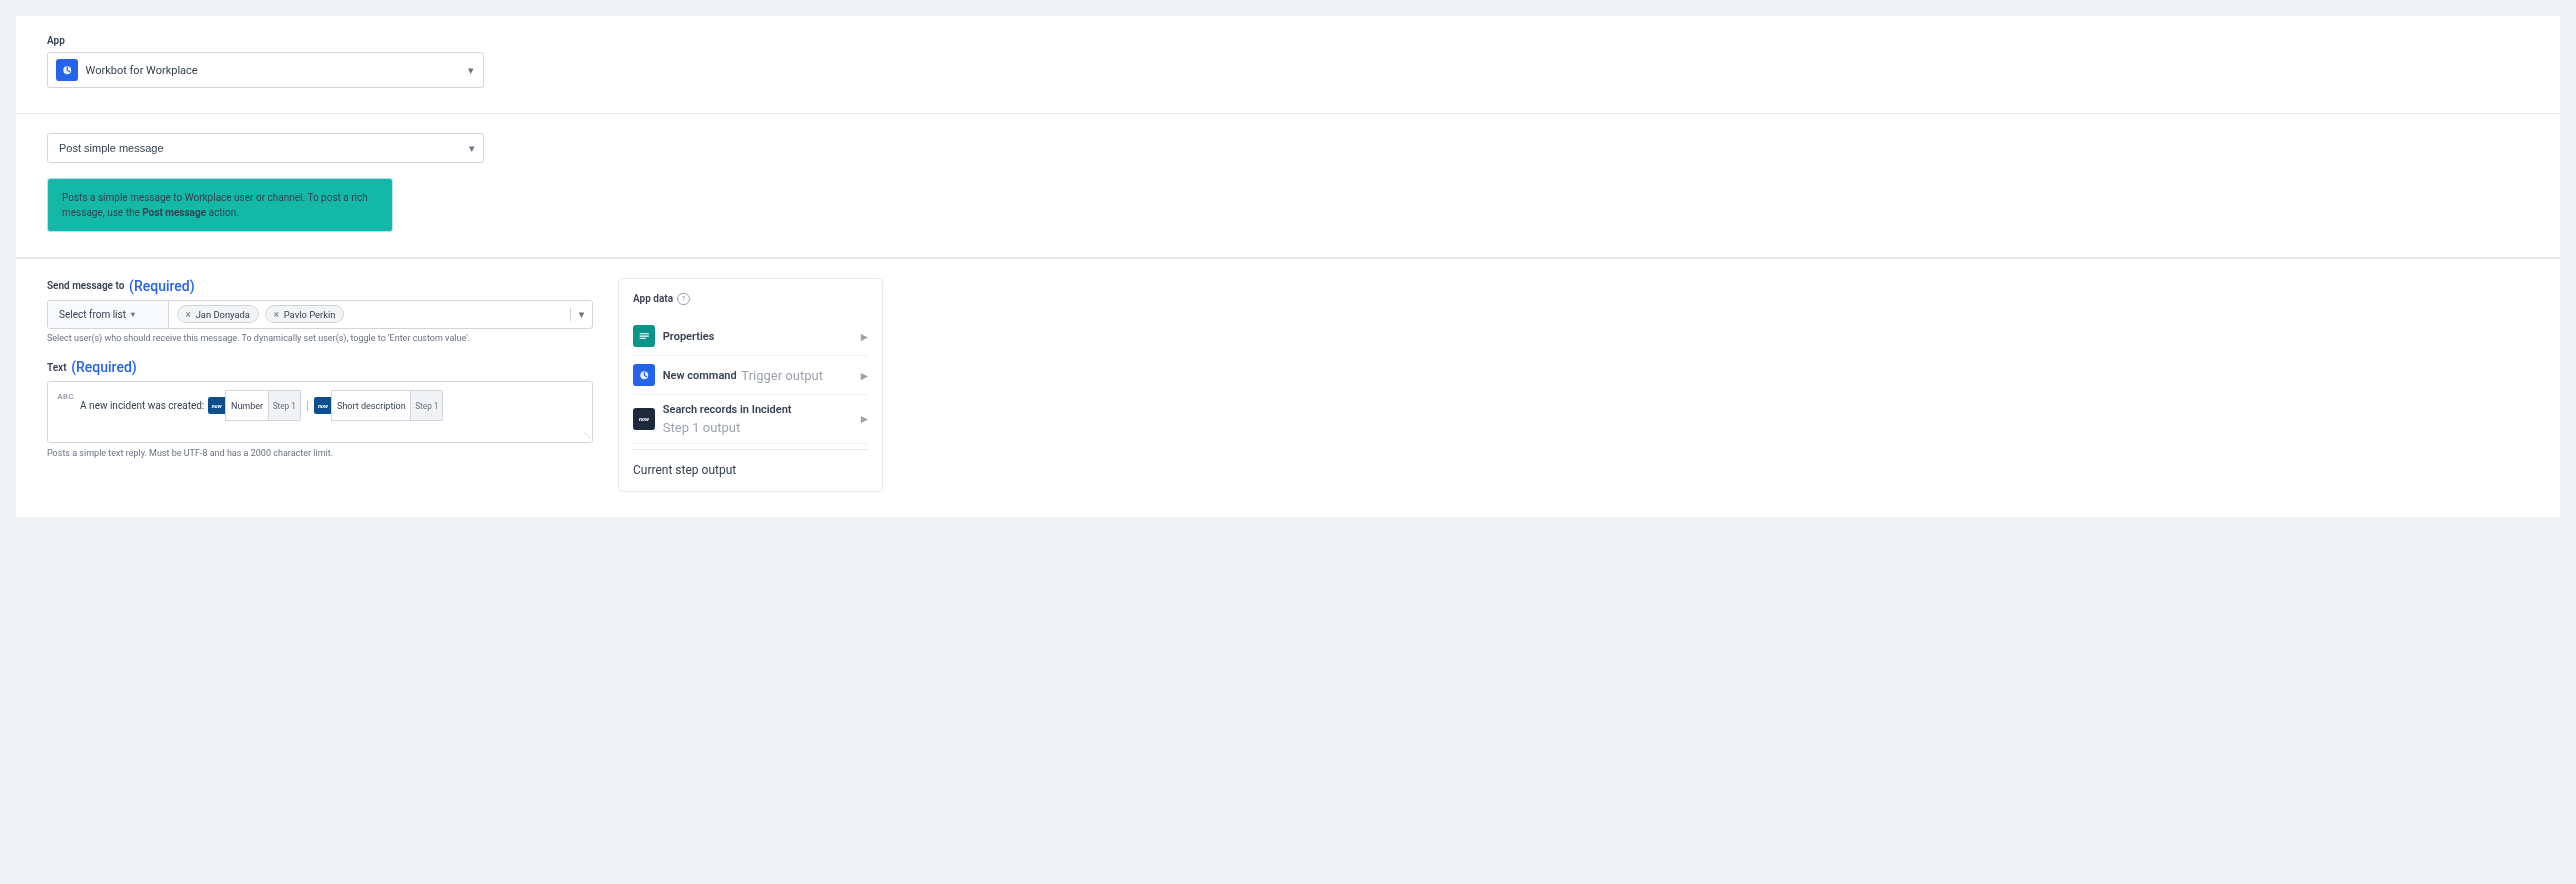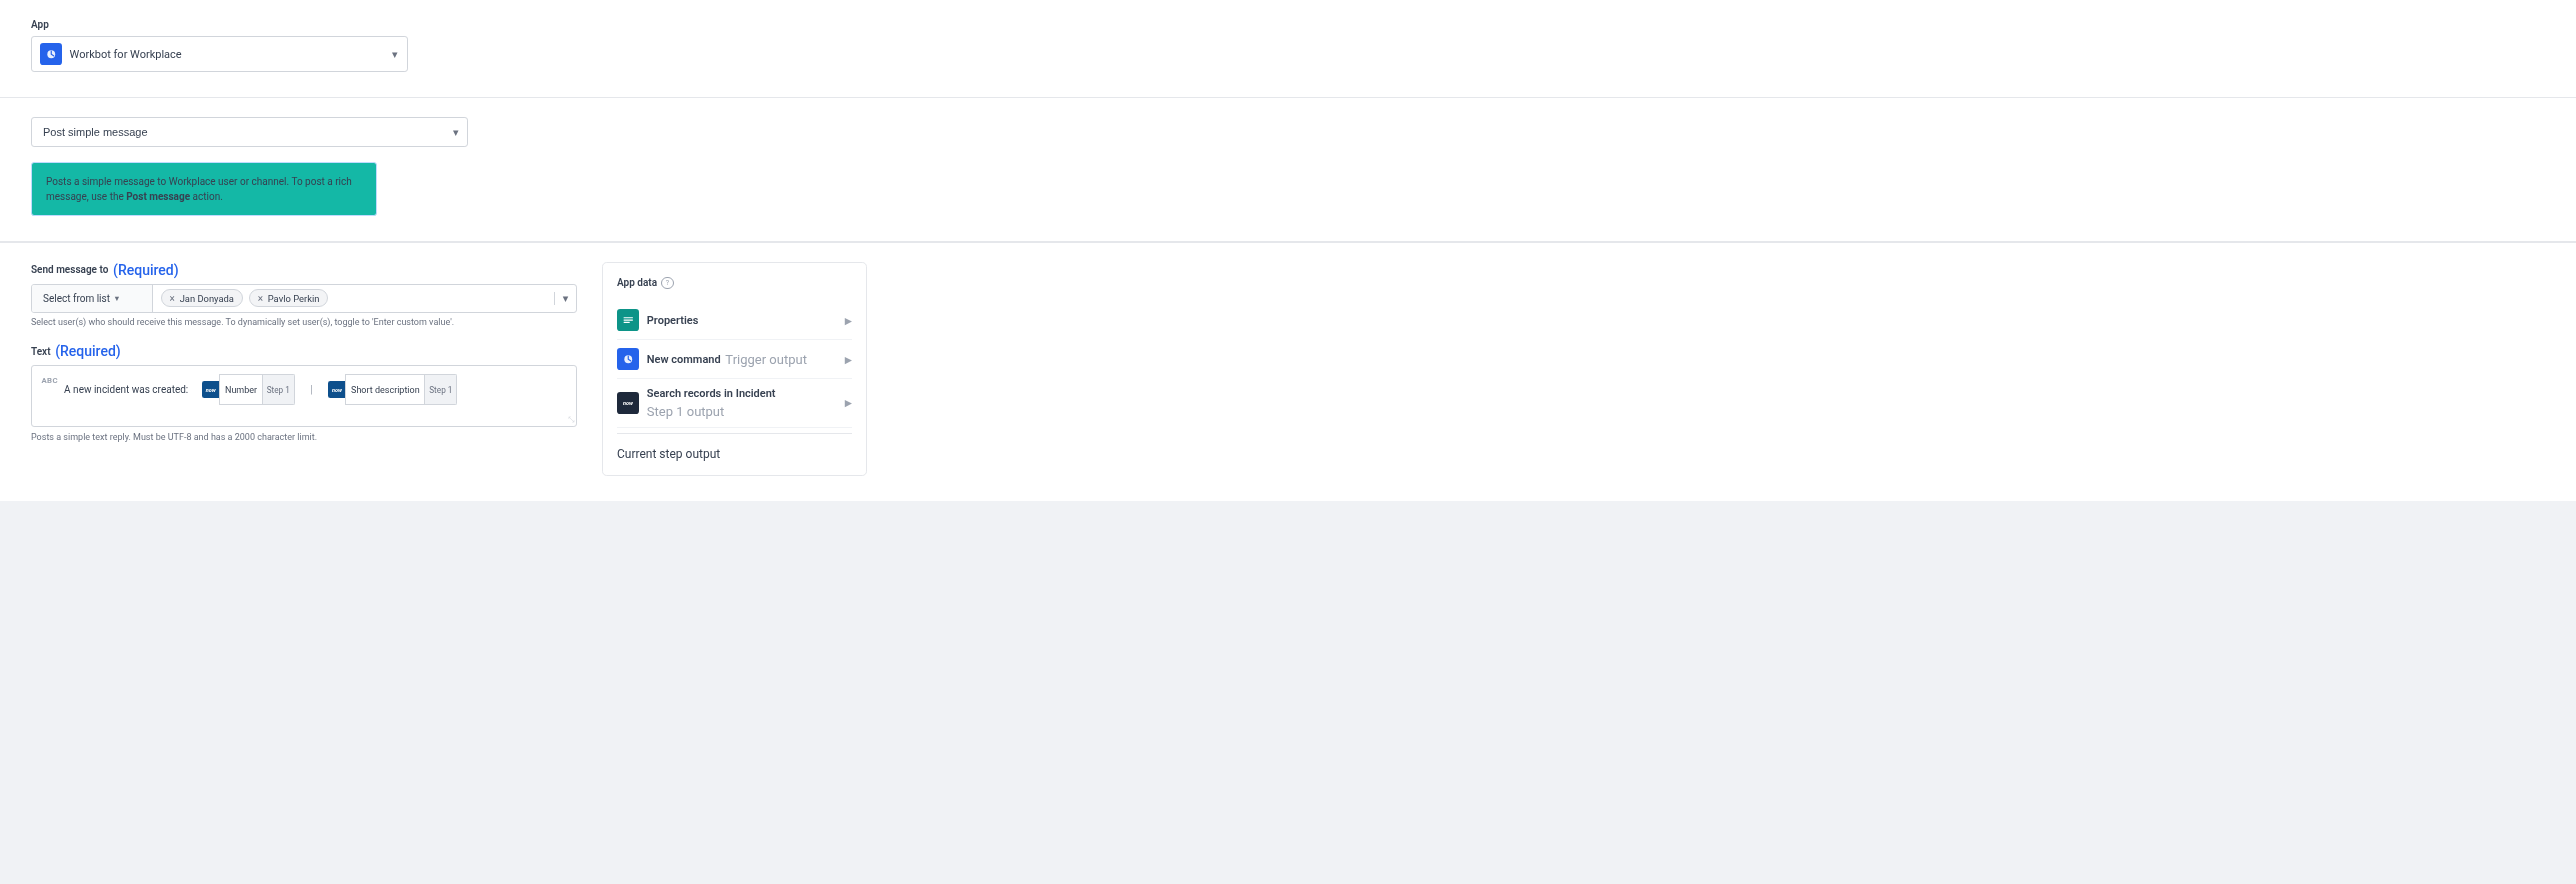--- a/index.html
+++ b/index.html
@@ -5,21 +5,21 @@
     * { box-sizing: border-box; margin: 0; padding: 0; }
     body {
       font-family: -apple-system, BlinkMacSystemFont, 'Segoe UI', Roboto, sans-serif;
       background: #f0f2f5;
       font-size: 11px;
       color: #1a1a2e;
     }
     .page-container {
       display: flex;
       min-height: 100vh;
-      padding: 0;
+      padding: 16px;
     }
     .main-content {
       flex: 1;
       padding: 0;
       background: #f0f2f5;
     }
     .card {
       background: #fff;
       border-bottom: 0.8px solid #e5e7eb;
       padding: 18.7px 31px 25px 31px;
@@ -69,21 +69,21 @@
     .select-with-icon {
       display: flex;
       align-items: center;
       gap: 7.8px;
       padding: 6.2px 28px 6.2px 7.8px;
       border: 0.8px solid #d1d5db;
       border-radius: 3.1px;
       background: #fff;
       position: relative;
       cursor: pointer;
-      width: 377px;
+      width: 437px;
     }
     .info-box {
       background: #14b8a6;
       border: 0.8px solid #bfdbfe;
       border-radius: 3.1px;
       padding: 11px 14px;
       width: 346px;
       font-size: 10px;
       color: #374151;
       line-height: 1.5;
@@ -203,21 +203,21 @@
       color: #9ca3af;
       letter-spacing: 0.4px;
       margin-top: 1.6px;
       flex-shrink: 0;
     }
     .text-content-area {
       flex: 1;
       display: flex;
       align-items: center;
       flex-wrap: wrap;
-      gap: 14px;
+      gap: 4px;
       font-size: 10px;
       color: #374151;
     }
     .pill {
       display: inline-flex;
       align-items: center;
       border-radius: 2.3px;
       overflow: hidden;
       font-size: 8.6px;
       height: 31px;

